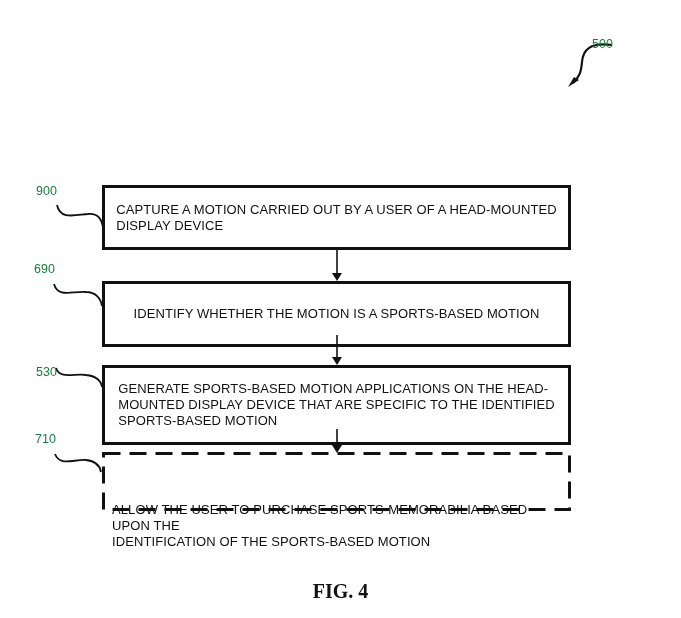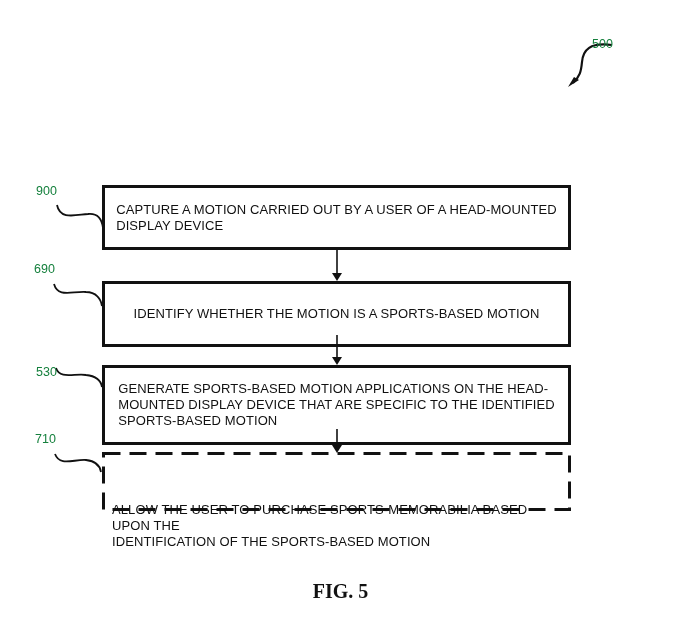--- a/index.html
+++ b/index.html
@@ -57,13 +57,13 @@
 MOUNTED DISPLAY DEVICE THAT ARE SPECIFIC TO THE IDENTIFIED
 SPORTS-BASED MOTION</span>
 </div>
 
 <div class="ref" style="left:35px; top:432px;">710</div>
 <div class="box dashed" style="top:452px; height:59px;margin-top:44px;">
   <span>ALLOW THE USER TO PURCHASE SPORTS-MEMORABILIA BASED UPON THE
 IDENTIFICATION OF THE SPORTS-BASED MOTION</span>
 </div>
 
-<div class="fig">FIG. 5</div>
+<div class="fig">FIG. 4</div>
 
 </body></html>

